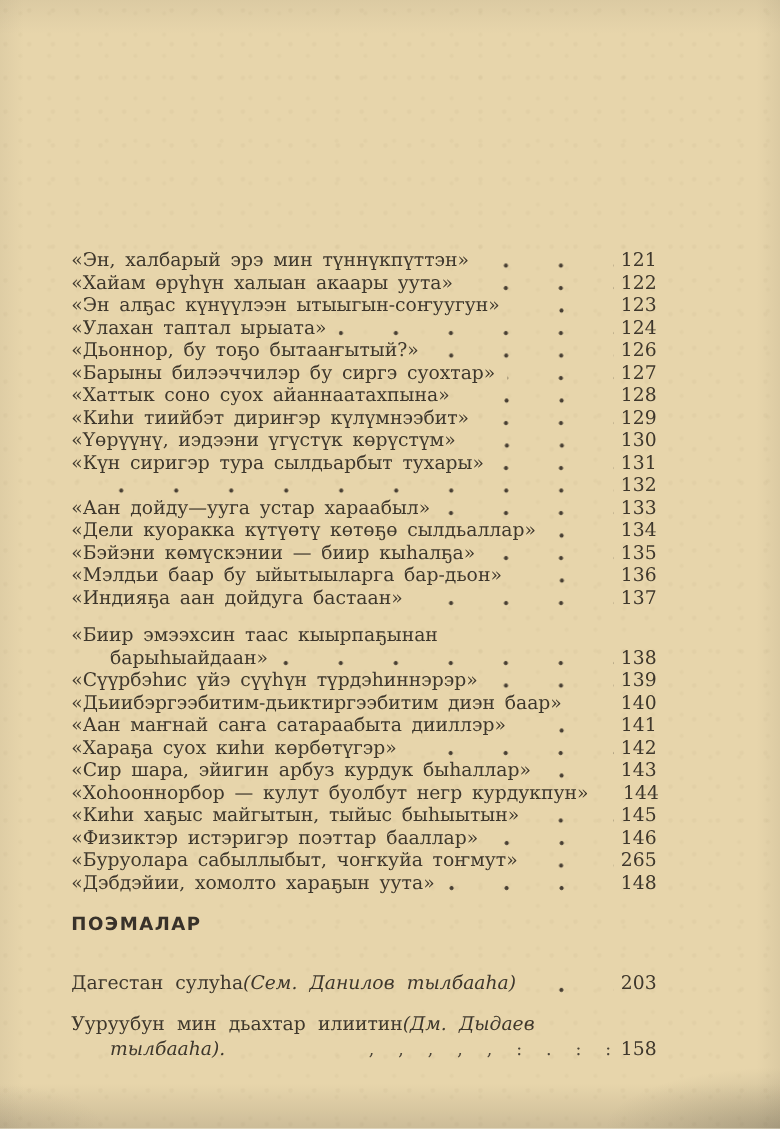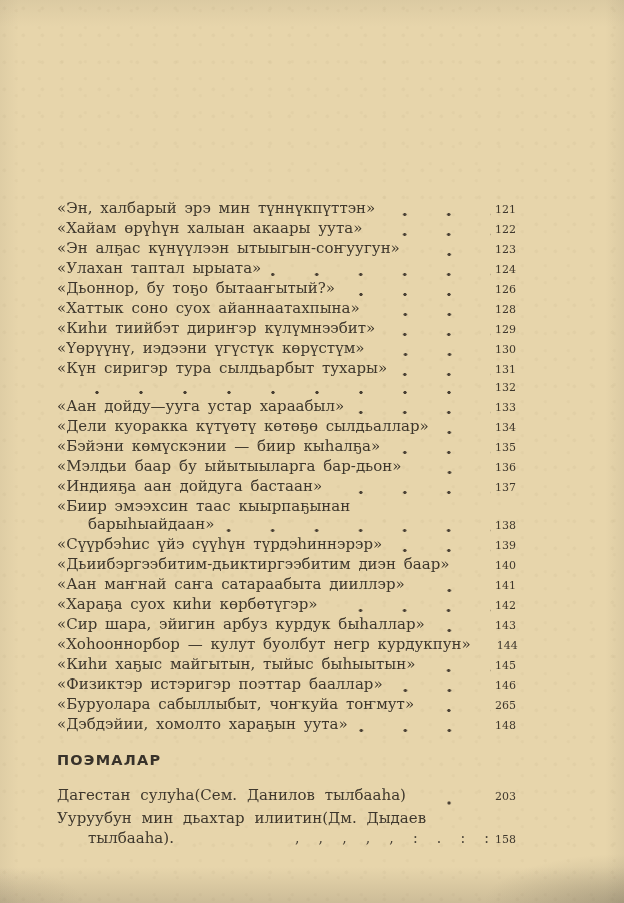--- a/index.html
+++ b/index.html
@@ -36,38 +36,38 @@
     align-self:stretch;
     margin:0 4px 0 10px;
     min-width:12px;
     background-image:radial-gradient(circle at 2px calc(100% - 4.5px), #483f33 1.4px, transparent 1.9px);
     background-size:44px 100%;
     background-repeat:repeat-x;
     background-position:right bottom;
   }
   .num{
     width:32px;
-    text-align:left;
-    font-size:11px;
+    text-align:center;
+    font-size:15px;
     flex:none;
   }
-  .row.noleader .t{ flex:1; }
+  .row.noleader .t{ flex:1;margin-top:12px; }
   .row.cont{ padding-left:31px; }
   .section-header{
     font-family:"DejaVu Sans", sans-serif;
     font-size:14.5px;
     font-weight:bold;
     letter-spacing:1.2px;
-    margin:16px 0 16px 0;
+    margin:16px 0 27px 0;
     line-height:18px;
     color:#38322a;
   }
   .poem .row{ line-height:20.5px; font-size:15px; }
   .poem .t{ word-spacing:5px; }
-  .poem .it{ }
+  .poem .it{ font-style:italic; }
   .punct-leader{
     flex:1;
     text-align:right;
     word-spacing:1.05em;
     color:#4a4337;
     white-space:nowrap;
     overflow:hidden;
     margin:0 6px 0 10px;
     font-size:14px;
   }
@@ -97,20 +97,25 @@
     <span class="t">«Улахан  таптал  ырыата»</span>
     <span class="leader"></span>
     <span class="num">124</span>
   </div>
         <div class="row">
     <span class="t">«Дьоннор, бу тоҕо бытааҥытый?»</span>
     <span class="leader"></span>
     <span class="num">126</span>
   </div>
         <div class="row">
+    <span class="t">«Барыны билээччилэр бу сиргэ суохтар»</span>
+    <span class="leader"></span>
+    <span class="num">127</span>
+  </div>
+        <div class="row">
     <span class="t">«Хаттык соно суох айаннаатахпына»</span>
     <span class="leader"></span>
     <span class="num">128</span>
   </div>
         <div class="row">
     <span class="t">«Киһи тиийбэт дириҥэр күлүмнээбит»</span>
     <span class="leader"></span>
     <span class="num">129</span>
   </div>
         <div class="row">

